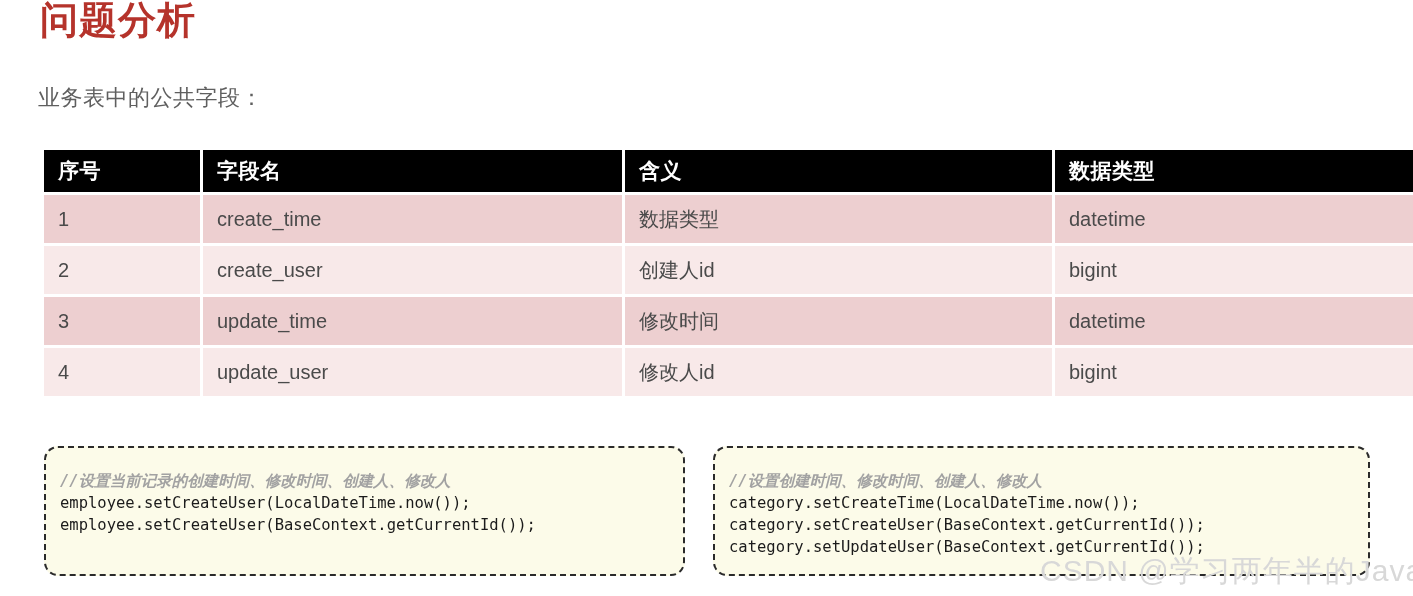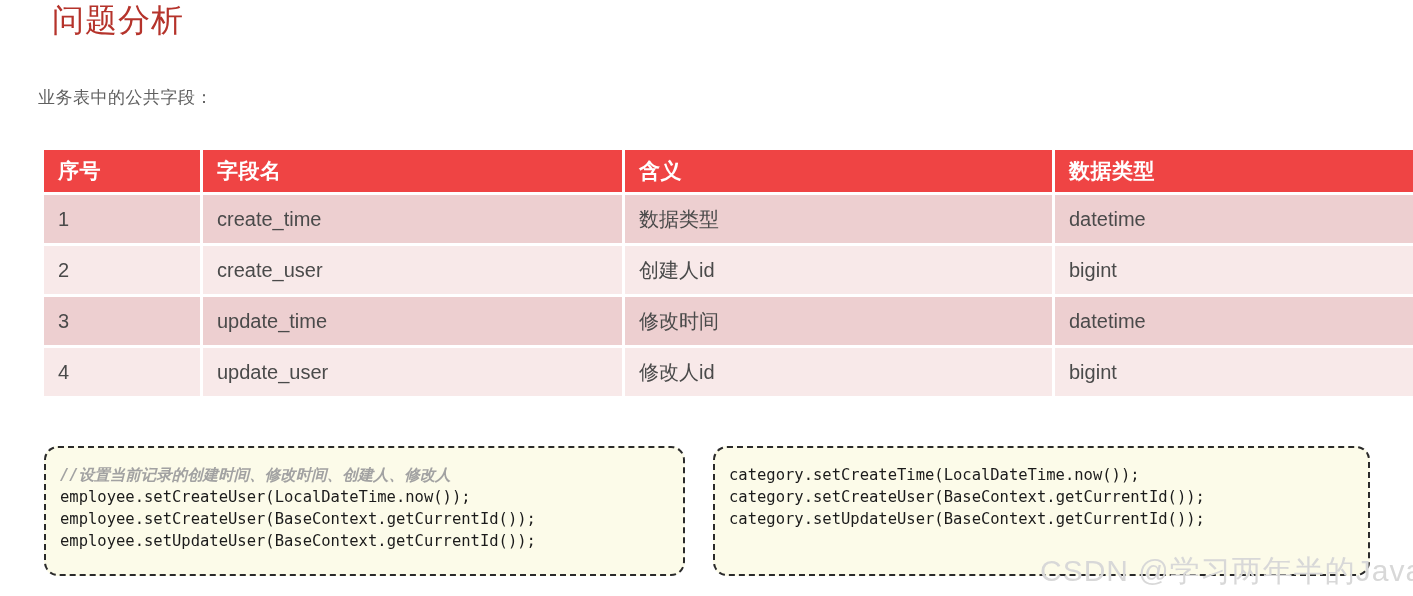--- a/index.html
+++ b/index.html
@@ -11,35 +11,35 @@
     width: 1413px;
     height: 596px;
     position: relative;
     font-family: "Liberation Sans", "DejaVu Sans", sans-serif;
     overflow: hidden;
   }
 
   
   .page-title {
     position: absolute;
-    left: 52px;
+    left: 40px;
     top: 0px;
-    font-size: 32px;
+    font-size: 38px;
     line-height: 40px;
     color: #b5332b;
-    font-weight: 400;
+    font-weight: 700;
     letter-spacing: 1px;
     white-space: nowrap;
   }
 
   .subtitle {
     position: absolute;
     left: 38px;
     top: 84px;
-    font-size: 17px;
+    font-size: 22px;
     line-height: 28px;
     color: #5f5f5f;
     font-weight: 400;
     letter-spacing: 0.5px;
     white-space: nowrap;
   }
 
   
   .table-wrap {
     position: absolute;
@@ -57,21 +57,21 @@
   table.fields-table td {
     padding: 0 14px;
     text-align: left;
     vertical-align: middle;
     font-weight: 400;
     overflow: hidden;
     white-space: nowrap;
   }
   table.fields-table thead th {
     height: 42px;
-    background: #ef4444;
+    background: #000000;
     color: #ffffff;
     font-size: 21px;
     font-weight: bold;
     letter-spacing: 0.5px;
     border-right: 3px solid #ffffff;
     border-bottom: 3px solid #ffffff;
   }
   table.fields-table thead th:last-child { border-right: none; }
 
   table.fields-table tbody td {
@@ -91,21 +91,21 @@
   .col-3 { width: 399px; }
   .col-4 { width: 407px; }
 
   
   .code-box {
     position: absolute;
     background: #fcfbe9;
     border: 2px dashed #2a2a2a;
     border-radius: 14px;
     box-sizing: border-box;
-    padding: 16px 14px 8px 14px;
+    padding: 22px 14px 8px 14px;
     overflow: hidden;
   }
   .code-box.left  { left: 44px;  top: 446px; width: 641px; height: 130px; }
   .code-box.right { left: 713px; top: 446px; width: 657px; height: 130px; }
 
   .code-line {
     font-family: "DejaVu Sans Mono", "Liberation Mono", monospace;
     font-size: 15.5px;
     line-height: 22px;
     color: #1b1b1b;
@@ -177,22 +177,22 @@
         <td class="col-4">bigint</td>
       </tr>
     </tbody>
   </table>
 </div>
 
 <div class="code-box left">
   <div class="code-line comment">//设置当前记录的创建时间、修改时间、创建人、修改人</div>
   <div class="code-line"><span>employee.setCreateUser(LocalDateTime.</span><span class="ital">now</span><span>());</span></div>
   <div class="code-line"><span>employee.setCreateUser(BaseContext.</span><span class="ital">getCurrentId</span><span>());</span></div>
-  <div class="code-line"><span>employee.setUpdateUser(BaseContext.</span><span class="ital">getCurrentId</span><span>());</span></div>
 </div>
 
 <div class="code-box right">
+  <div class="code-line comment">//设置创建时间、修改时间、创建人、修改人</div>
   <div class="code-line"><span>category.setCreateTime(LocalDateTime.</span><span class="ital">now</span><span>());</span></div>
   <div class="code-line"><span>category.setCreateUser(BaseContext.</span><span class="ital">getCurrentId</span><span>());</span></div>
   <div class="code-line"><span>category.setUpdateUser(BaseContext.</span><span class="ital">getCurrentId</span><span>());</span></div>
 </div>
 
 <div class="watermark">CSDN @学习两年半的Javaer</div>
 
 </body></html>

